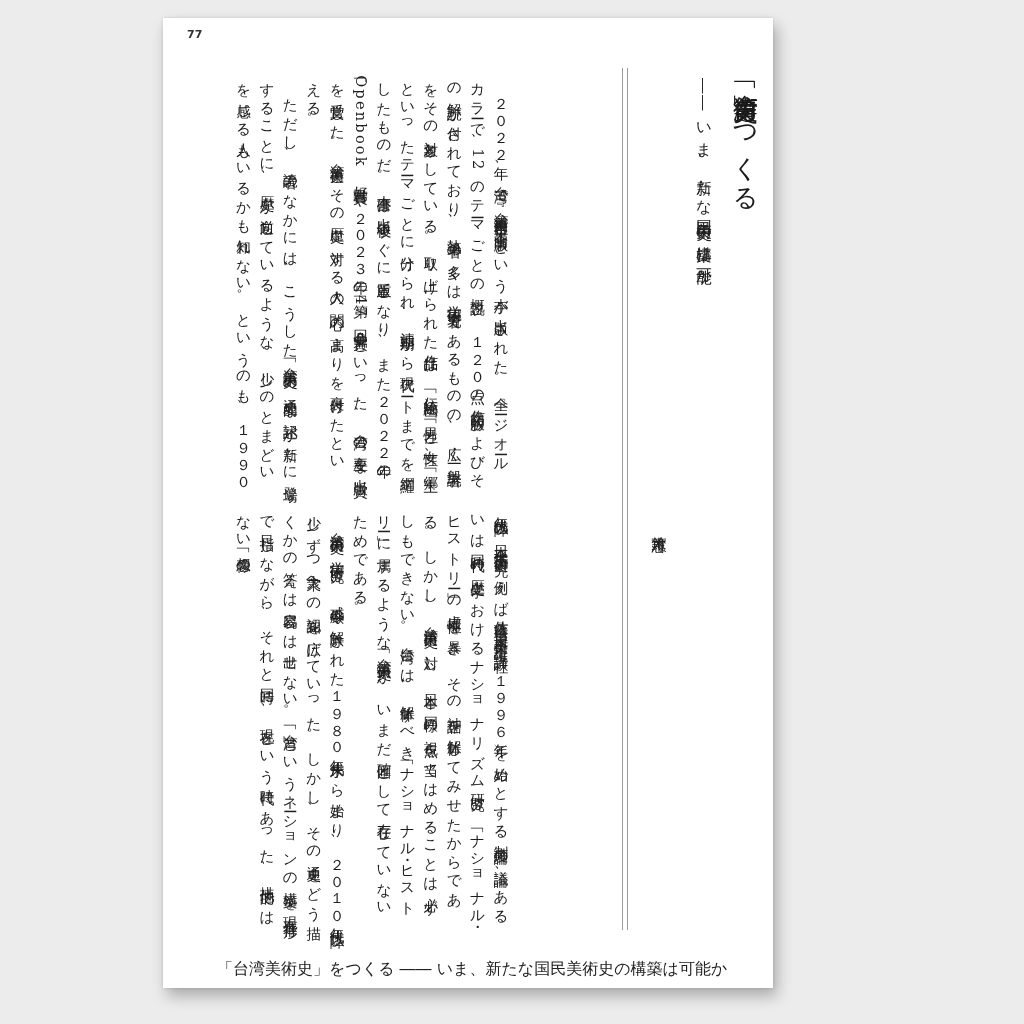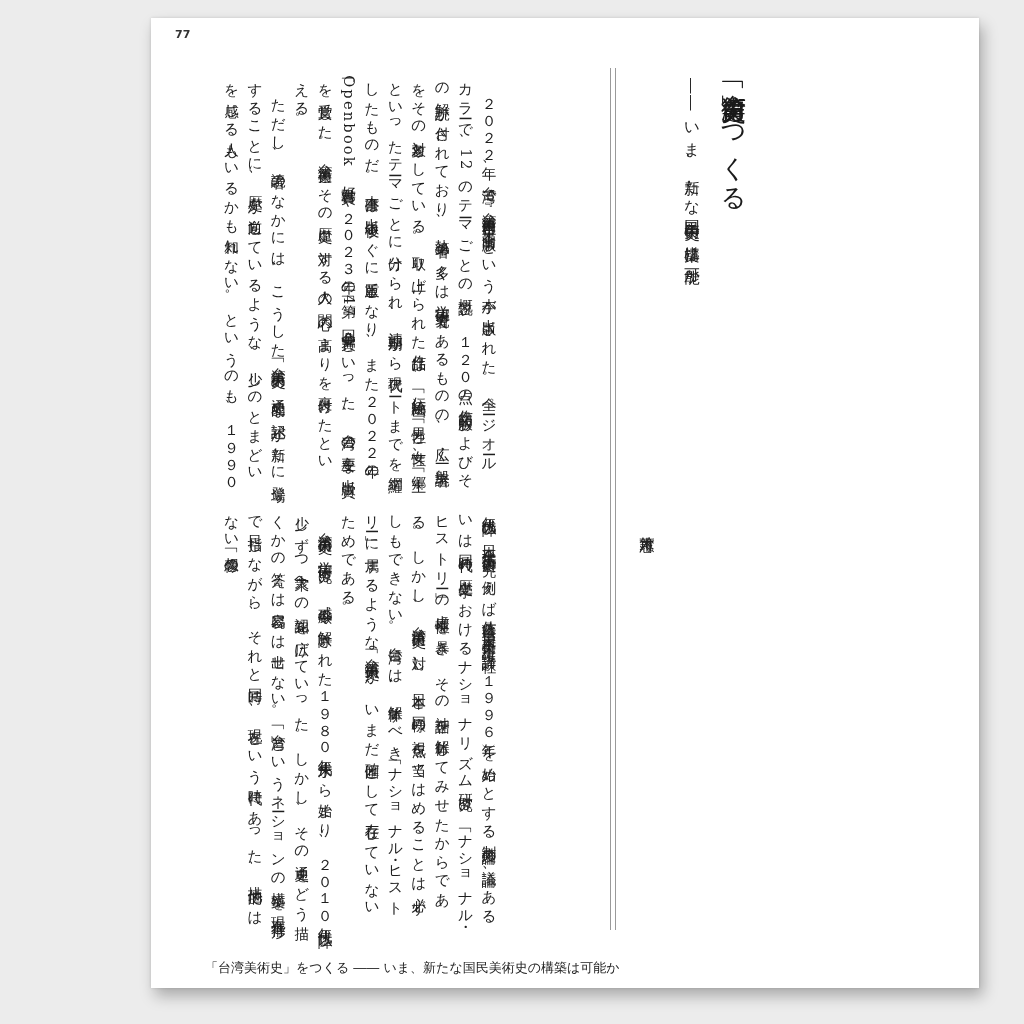--- a/index.html
+++ b/index.html
@@ -3,21 +3,21 @@
 <meta charset="utf-8">
 <style>
   html, body { margin: 0; padding: 0; }
   body {
     width: 1024px; height: 1024px; overflow: hidden;
     background: #ececec;
     position: relative;
     font-family: "DejaVu Serif", "Liberation Serif", serif;
   }
   .page {
-    position: absolute; left: 151px; top: 18px; width: 828px; height: 970px;
+    position: absolute; left: 163px; top: 18px; width: 610px; height: 970px;
     background: #ffffff;
     box-shadow: 4px 8px 14px rgba(0,0,0,0.28), 0 0 3px rgba(0,0,0,0.12);
   }
   .page-number {
     position: absolute; left: 24px; top: 10px;
     font-family: "DejaVu Sans", "Liberation Sans", sans-serif;
     font-size: 11px; font-weight: bold; color: #333;
   }
   .vertical {
     writing-mode: vertical-rl;
@@ -49,21 +49,21 @@
     position: absolute;
     font-size: 14.6px; line-height: 23.4px; color: #1e1e1e;
     letter-spacing: 2.2px;
   }
   .text-block.top { left: 40px; top: 55px; height: 410px; width: 310px; }
   .text-block.bottom { left: 40px; top: 487px; height: 420px; width: 310px; }
   .text-block p { margin: 0; text-indent: 1em; }
   .footer {
     position: absolute; left: 54px; top: 941px;
     font-family: "DejaVu Sans", "Liberation Sans", sans-serif;
-    font-size: 13px; color: #222; white-space: nowrap; text-align: center;
+    font-size: 16px; color: #222; white-space: nowrap; text-align: center;
   }
 </style>
 </head>
 <body>
 
 <div class="page">
   <div class="page-number">77</div>
 
   <div class="vertical title">「台湾美術史」をつくる</div>
   <div class="vertical subtitle">――いま、新たな国民美術史の構築は可能か</div>

